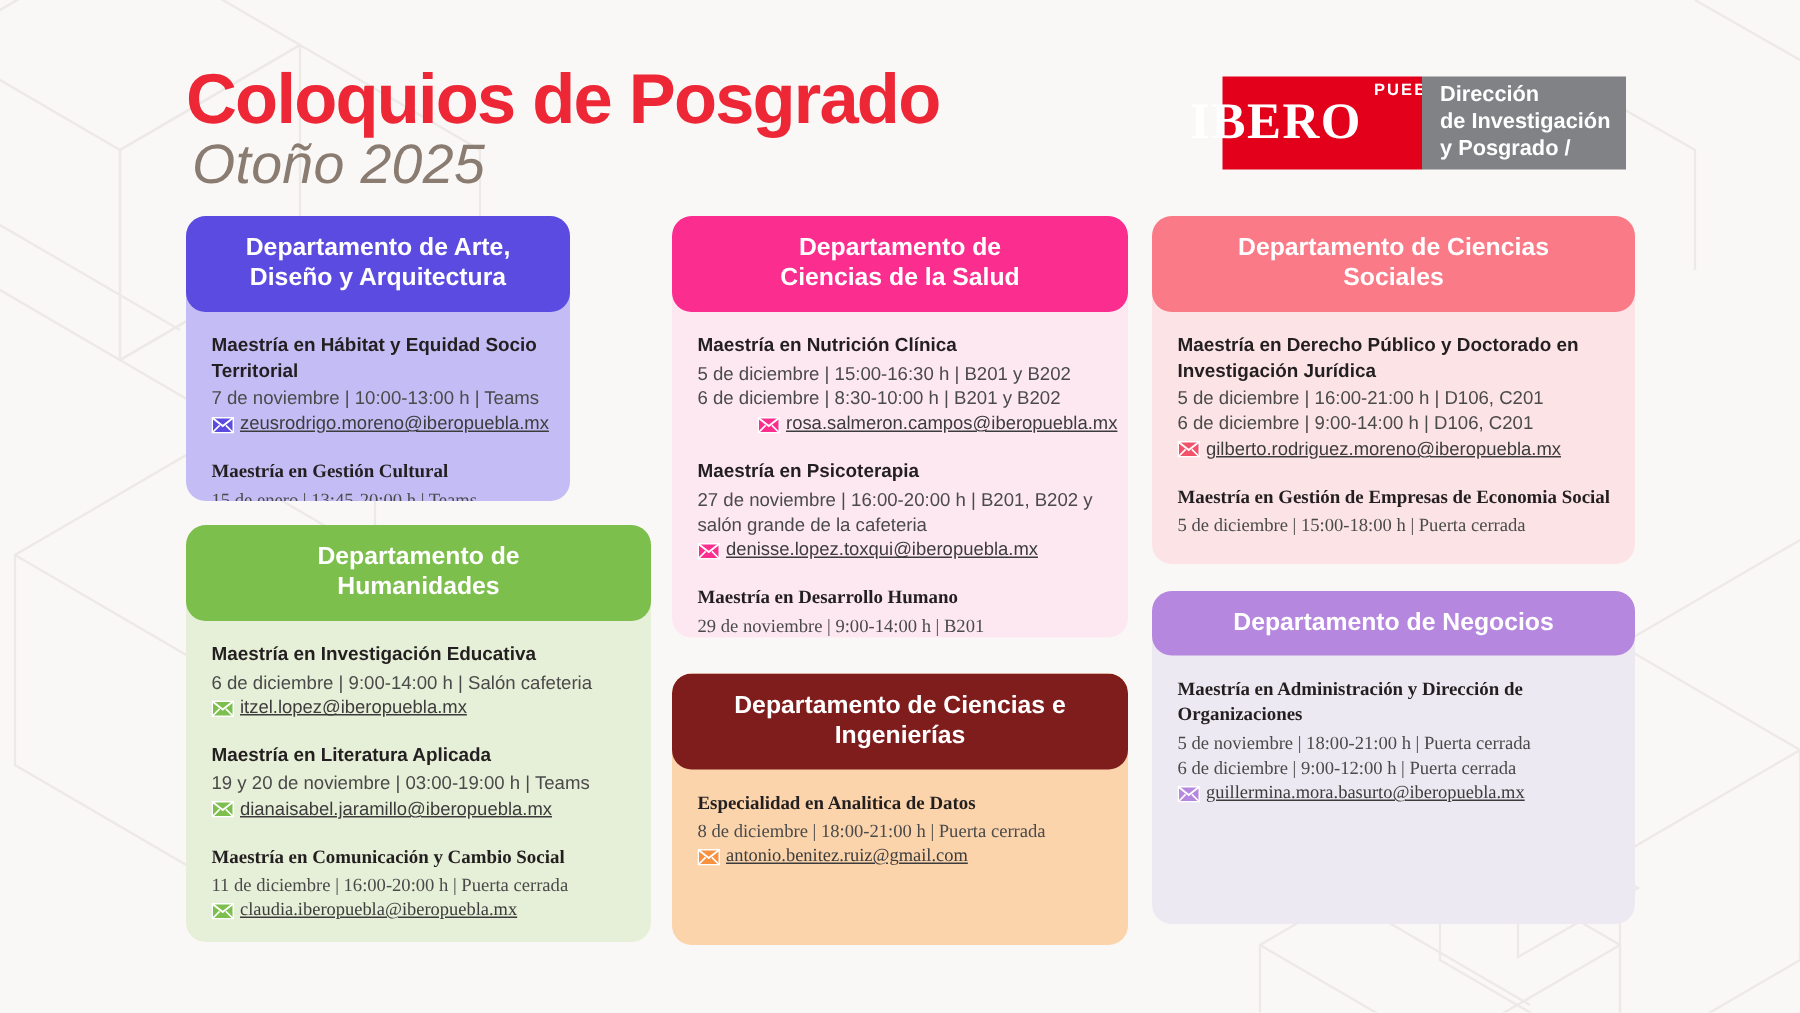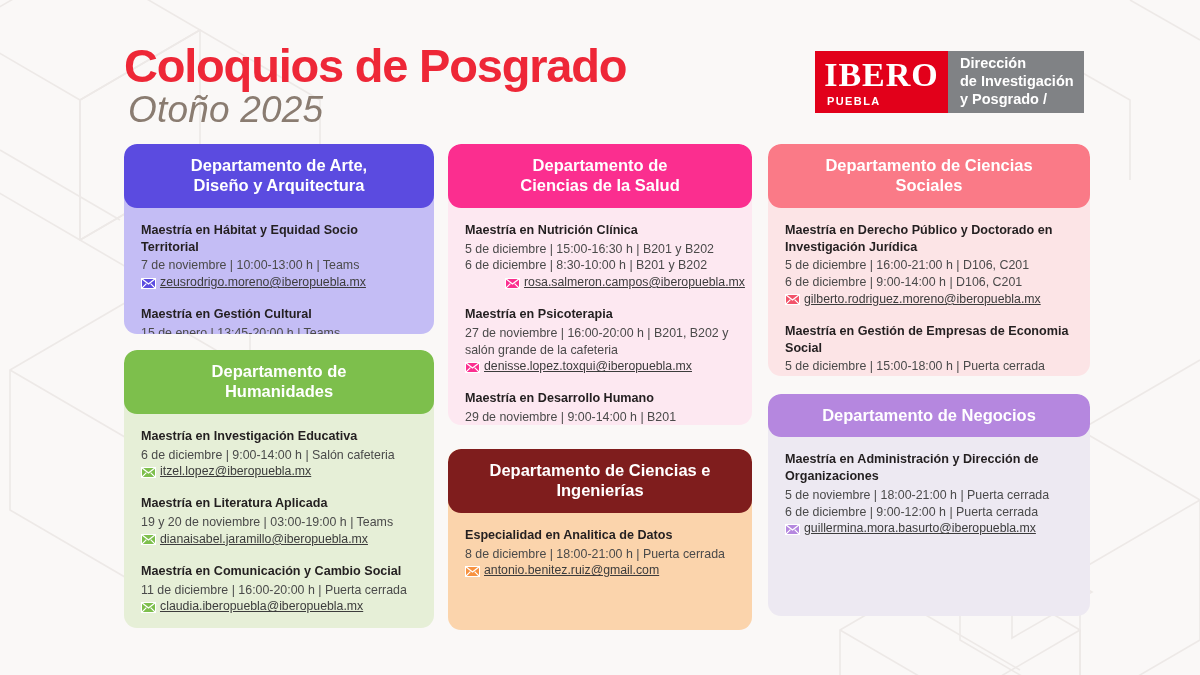--- a/index.html
+++ b/index.html
@@ -60,21 +60,21 @@
     left: 815px;
     top: 51px;
     display: flex;
     align-items: stretch;
     height: 62px;
   }
   .logo-red {
     background: #E2001A;
     width: 133px;
     display: flex;
-    flex-direction: column;
+    flex-direction: row;
     justify-content: center;
     align-items: center;
     padding: 0 4px;
     box-sizing: border-box;
   }
   .logo-ibero {
     color: #FFFFFF;
     font-size: 34px;
     font-weight: bold;
     letter-spacing: 1px;
@@ -123,21 +123,21 @@
     padding: 11px 14px 12px 14px;
     box-sizing: border-box;
     position: relative;
     z-index: 2;
   }
   .card-body {
     padding: 14px 16px 10px 17px;
     box-sizing: border-box;
   }
   .entry { margin-bottom: 15px; }
-  .entry:last-child { margin-bottom: 0; }
+  .entry:last-child { margin-bottom: 0; font-family: Liberation Serif, serif; }
   .entry-title {
     font-weight: bold;
     font-size: 12.6px;
     color: #231F20;
     line-height: 1.33;
     margin-bottom: 2px;
   }
   .entry-line {
     font-size: 12.4px;
     color: #4A4A4A;
@@ -152,21 +152,21 @@
   }
   .mail-icon { flex: 0 0 auto; display: block; }
   .mail-text {
     font-size: 12.3px;
     color: #3C3C3C;
     text-decoration: underline;
     white-space: nowrap;
   }
 
   
-  #card-arte       { left: 124px; top: 144px; width: 310px; }
+  #card-arte       { left: 124px; top: 144px; width: 256px; }
   #card-humanidades{ left: 124px; top: 350px; width: 310px; }
   #card-salud      { left: 448px; top: 144px; width: 304px; }
   #card-ingenierias{ left: 448px; top: 449px; width: 304px; }
   #card-sociales   { left: 768px; top: 144px; width: 322px; }
   #card-negocios   { left: 768px; top: 394px; width: 322px; }
 </style>
 </head>
 <body>
 
 <svg id="bg-watermark" viewBox="0 0 1200 675" xmlns="http://www.w3.org/2000/svg">

